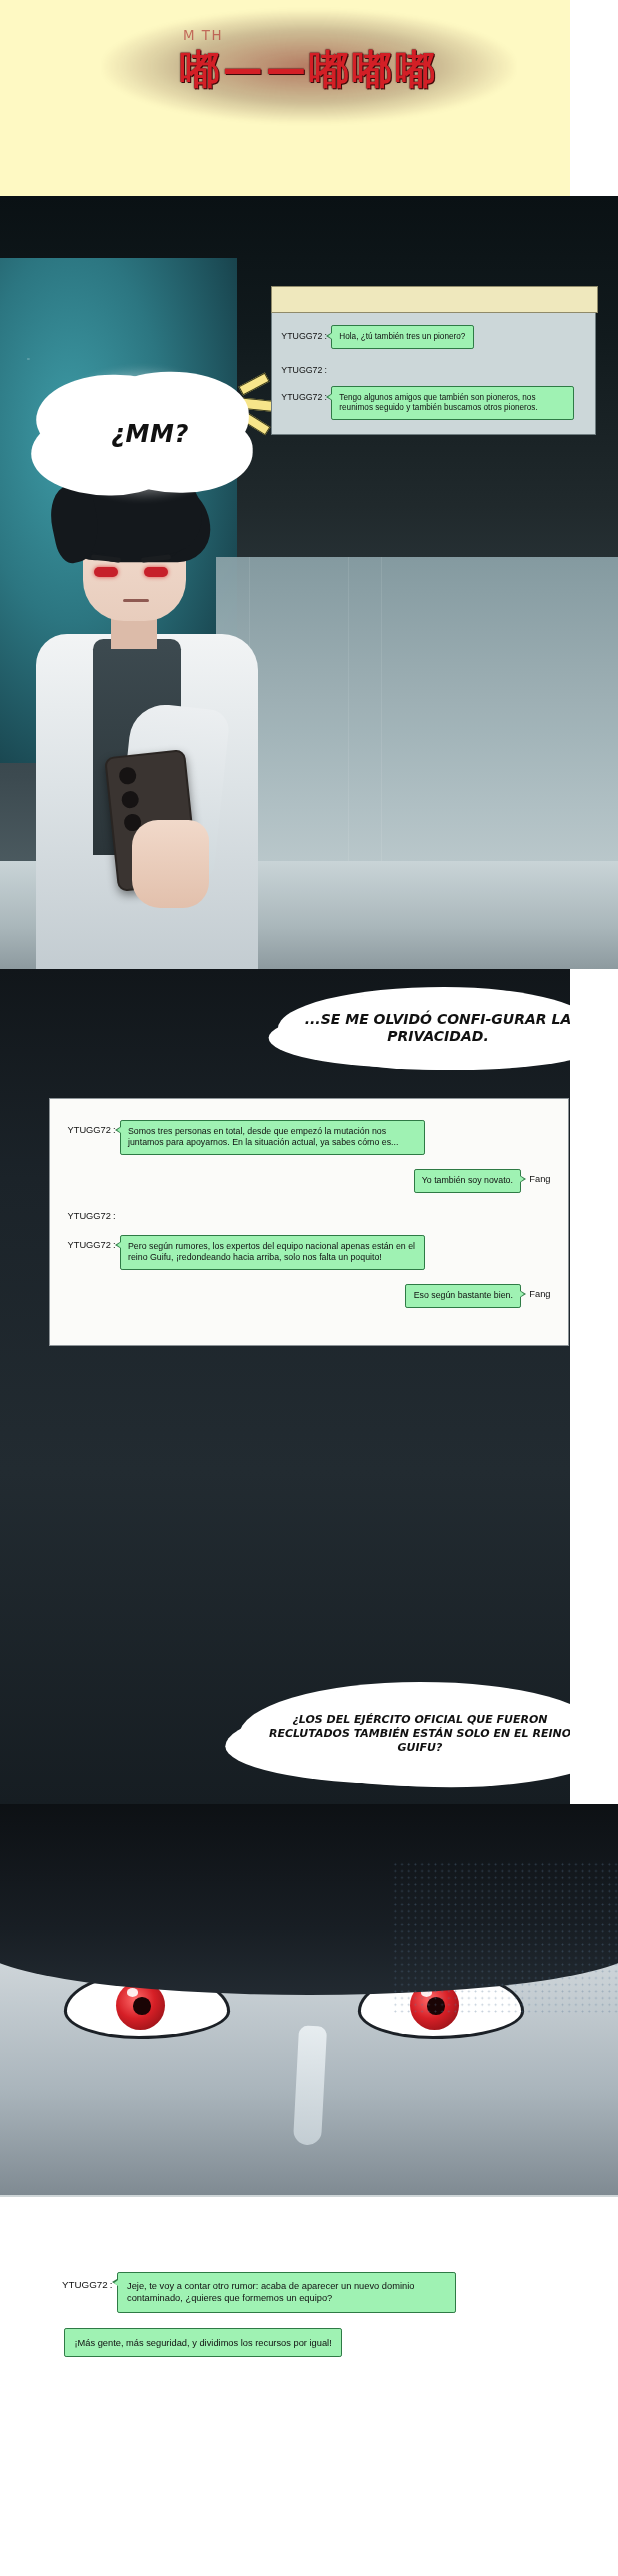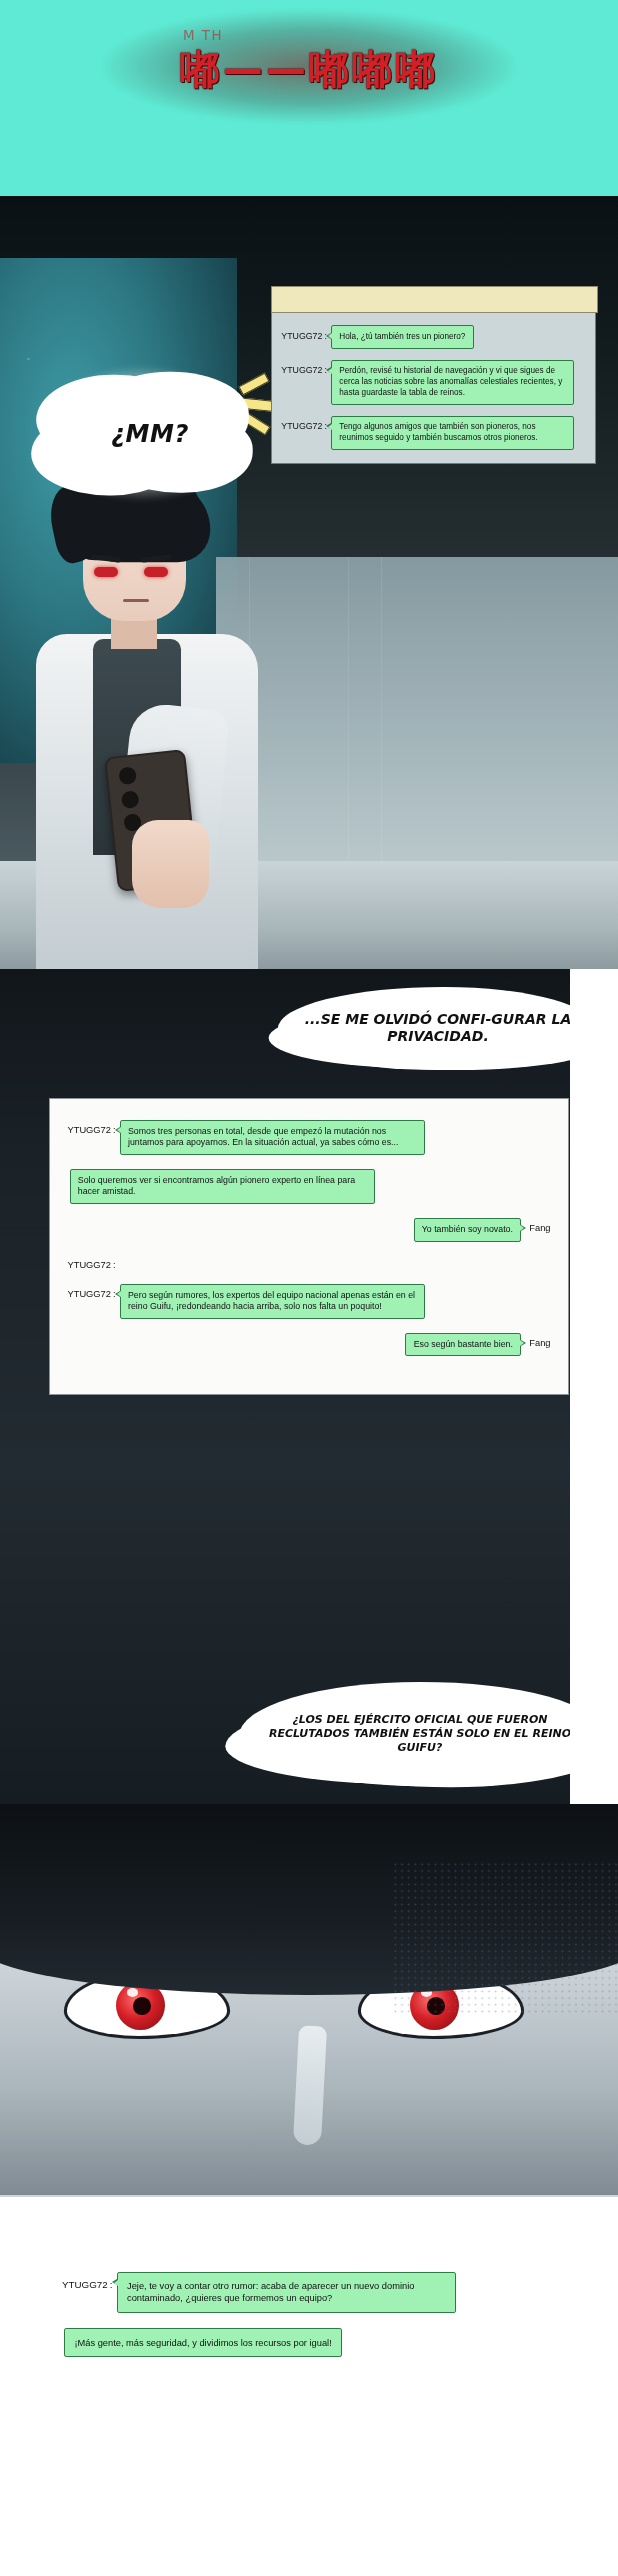--- a/index.html
+++ b/index.html
@@ -17,22 +17,22 @@
     width: 618px;
     height: 2576px;
     overflow: hidden;
     background: #ffffff;
   }
 
   
   .panel-sfx {
     position: absolute;
     left: 0; top: 0;
-    width: 618px; height: 196px;
-    background: #5eead4;
+    width: 570px; height: 196px;
+    background: #fef9c3;
     overflow: hidden;
   }
   .sfx-glow {
     position: absolute;
     left: 103px; top: 10.3px;
     width: 412px; height: 113px;
     background: radial-gradient(ellipse at center, rgba(120,20,20,0.55) 0%, rgba(60,10,10,0.25) 45%, rgba(0,0,0,0) 72%);
     filter: blur(2.1px);
   }
   .sfx-watermark {
@@ -528,21 +528,20 @@
       <div class="chat-topbar"></div>
       <div class="chat-body-1">
 
         <div class="msg-row">
           <span class="msg-user"><span>YTUGG72</span><span class="msg-colon">:</span></span>
           <div class="bubble left-tail">Hola, ¿tú también tres un pionero?</div>
         </div>
 
         <div class="msg-row">
           <span class="msg-user"><span>YTUGG72</span><span class="msg-colon">:</span></span>
-          <div class="bubble left-tail">Perdón, revisé tu historial de navegación y vi que sigues de cerca las noticias sobre las anomalías celestiales recientes, y hasta guardaste la tabla de reinos.</div>
         </div>
 
         <div class="msg-row">
           <span class="msg-user"><span>YTUGG72</span><span class="msg-colon">:</span></span>
           <div class="bubble left-tail">Tengo algunos amigos que también son pioneros, nos reunimos seguido y también buscamos otros pioneros.</div>
         </div>
 
       </div>
     </div>
   </div>
@@ -553,24 +552,20 @@
       <span class="txt">...SE ME OLVIDÓ CONFI-GURAR LA PRIVACIDAD.</span>
     </div>
 
     <div class="chat-win-2">
 
       <div class="msg-row">
         <span class="msg-user"><span>YTUGG72</span><span class="msg-colon">:</span></span>
         <div class="bubble left-tail">Somos tres personas en total, desde que empezó la mutación nos juntamos para apoyarnos. En la situación actual, ya sabes cómo es...</div>
       </div>
 
-      <div class="msg-row">
-        <span class="msg-user" style="visibility:hidden"><span></span></span>
-        <div class="bubble">Solo queremos ver si encontramos algún pionero experto en línea para hacer amistad.</div>
-      </div>
 
       <div class="msg-row right">
         <div class="bubble right-tail">Yo también soy novato.</div>
         <span class="msg-user">Fang</span>
       </div>
 
       <div class="msg-row">
         <span class="msg-user"><span>YTUGG72</span><span class="msg-colon">:</span></span>
       </div>
 

